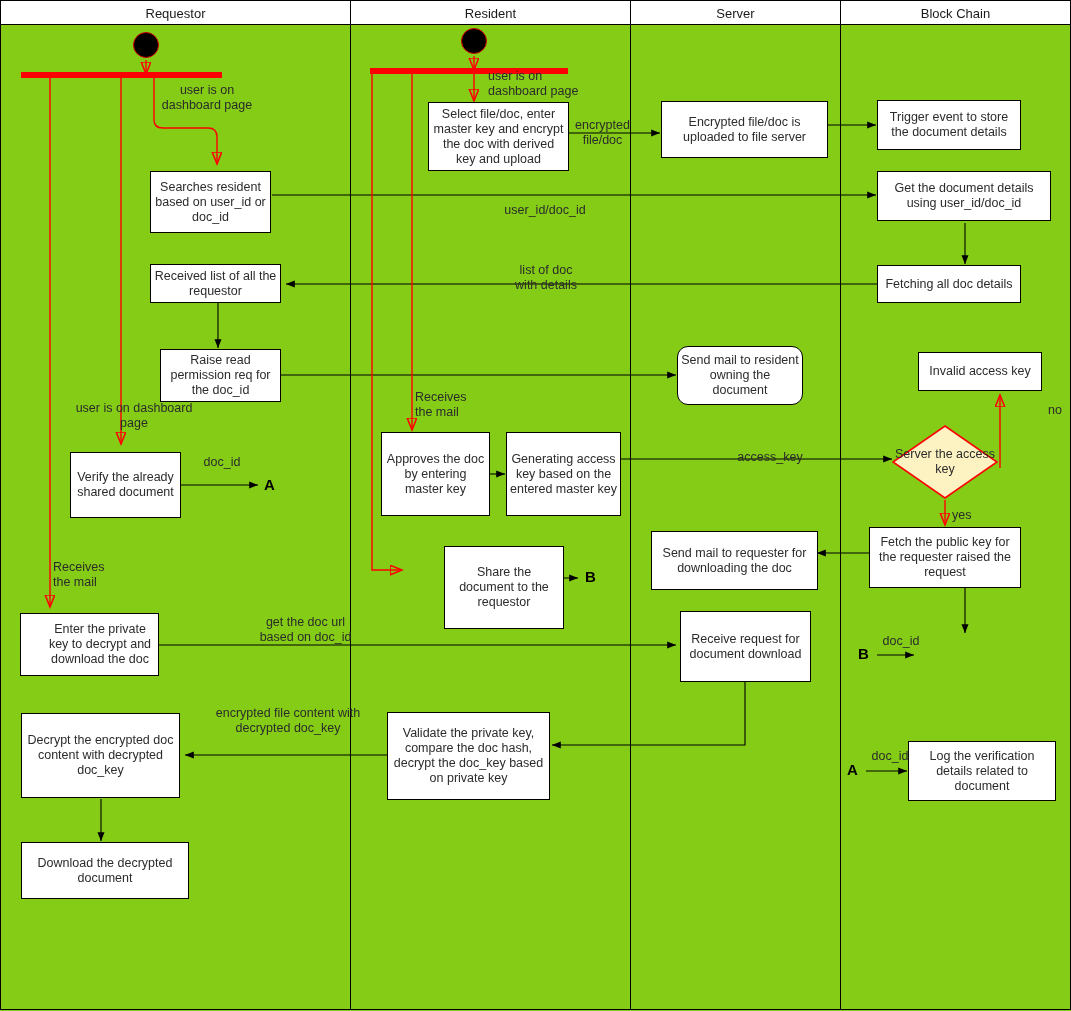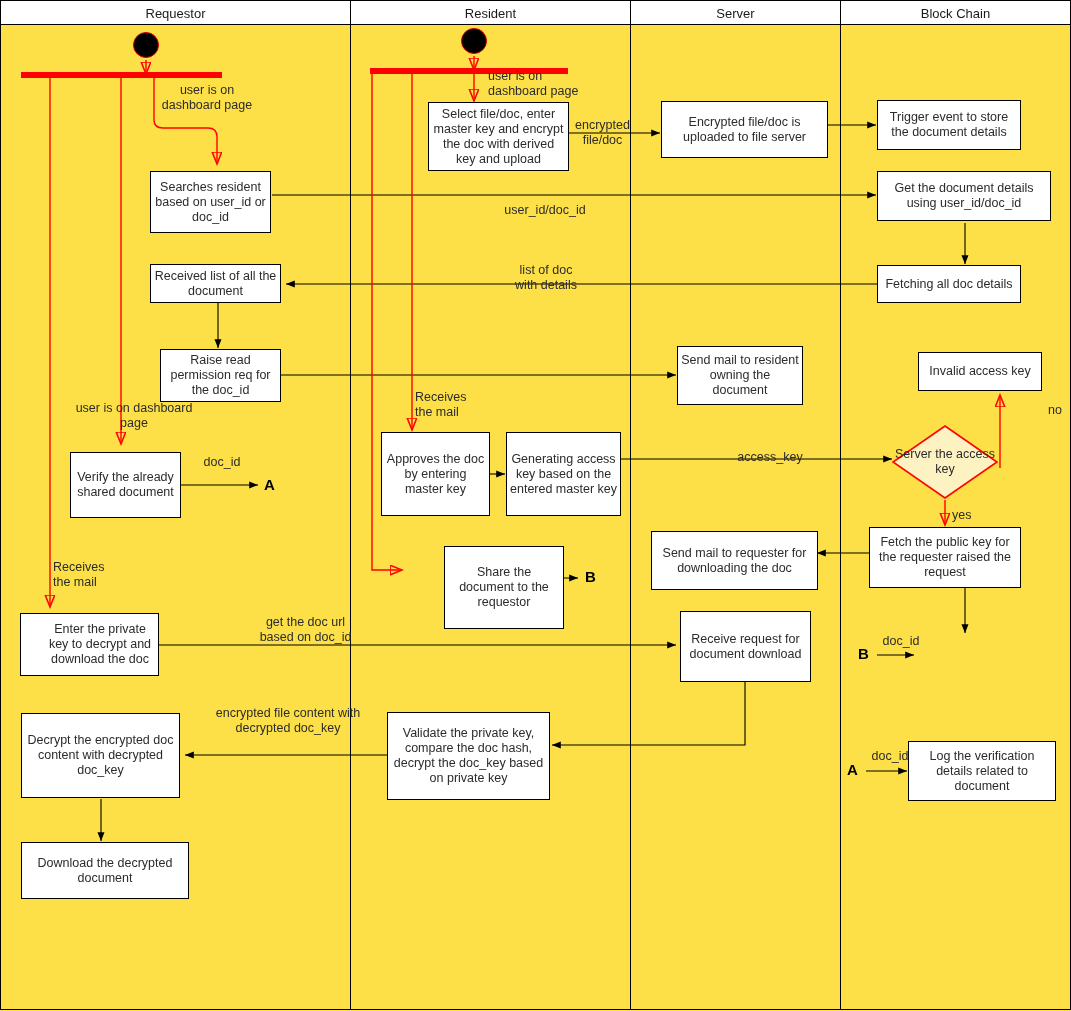--- a/index.html
+++ b/index.html
@@ -1,17 +1,17 @@
 <!DOCTYPE html>
 <html><head>
 <meta charset="utf-8">
 <style>
   html,body{margin:0;padding:0;background:#ffffff;}
   body{font-family:"Liberation Sans", sans-serif;}
-  #canvas{position:relative;width:1071px;height:1011px;background:#fde047;overflow:hidden;}
+  #canvas{position:relative;width:1071px;height:1011px;background:#84cc16;overflow:hidden;}
   svg#wires{position:absolute;left:0;top:0;width:1071px;height:1011px;}
   .lane-header{position:absolute;top:0;height:25px;line-height:25px;text-align:center;
       font-size:13px;color:#1a1a1a;border:1px solid #000;box-sizing:border-box;background:#fff;}
   .lane-body{position:absolute;top:25px;height:985px;border-left:1px solid #000;
       border-right:1px solid #000;border-bottom:1px solid #000;box-sizing:border-box;}
   .node{position:absolute;box-sizing:border-box;border:1px solid #000;background:#fff;
       display:flex;align-items:center;justify-content:center;text-align:center;
       font-size:12.5px;line-height:15px;color:#2b2b2b;padding:2px 3px;}
   .diamond{position:absolute;box-sizing:border-box;display:flex;align-items:center;
       justify-content:center;text-align:center;font-size:12.5px;line-height:15px;color:#2b2b2b;}
@@ -125,21 +125,21 @@
   <div class="init-node" style="left:133px;top:32px;"></div>
   <div class="init-node" style="left:461px;top:28px;"></div>
   <div class="fork-bar" style="left:21px;top:72px;width:201px;"></div>
   <div class="fork-bar" style="left:370px;top:68px;width:198px;"></div>
 
   <div class="node" style="left:150px;top:171px;width:121px;height:62px;">
     <span>Searches resident based on user_id or doc_id</span>
     </div>
 
   <div class="node" style="left:150px;top:264px;width:131px;height:39px;">
-    <span>Received list of all the document</span>
+    <span>Received list of all the requestor</span>
     </div>
 
   <div class="node" style="left:160px;top:349px;width:121px;height:53px;">
     <span>Raise read permission req for the doc_id</span>
     </div>
 
   <div class="node" style="left:70px;top:452px;width:111px;height:66px;">
     <span>Verify the already shared document</span>
     </div>
 
@@ -172,21 +172,21 @@
     </div>
 
   <div class="node" style="left:387px;top:712px;width:163px;height:88px;">
     <span>Validate the private key, compare the doc hash, decrypt the doc_key based on private key</span>
     </div>
 
   <div class="node" style="left:661px;top:101px;width:167px;height:57px;">
     <span>Encrypted file/doc is uploaded to file server</span>
     </div>
 
-  <div class="node" style="left:677px;top:346px;width:126px;height:59px;">
+  <div class="node" style="left:677px;top:346px;width:126px;height:59px;border-radius:11px;">
     <span>Send mail to resident owning the document</span>
     </div>
 
   <div class="node" style="left:651px;top:531px;width:167px;height:59px;">
     <span>Send mail to requester for downloading the doc</span>
     </div>
 
   <div class="node" style="left:680px;top:611px;width:131px;height:71px;">
     <span>Receive request for document download</span>
     </div>

